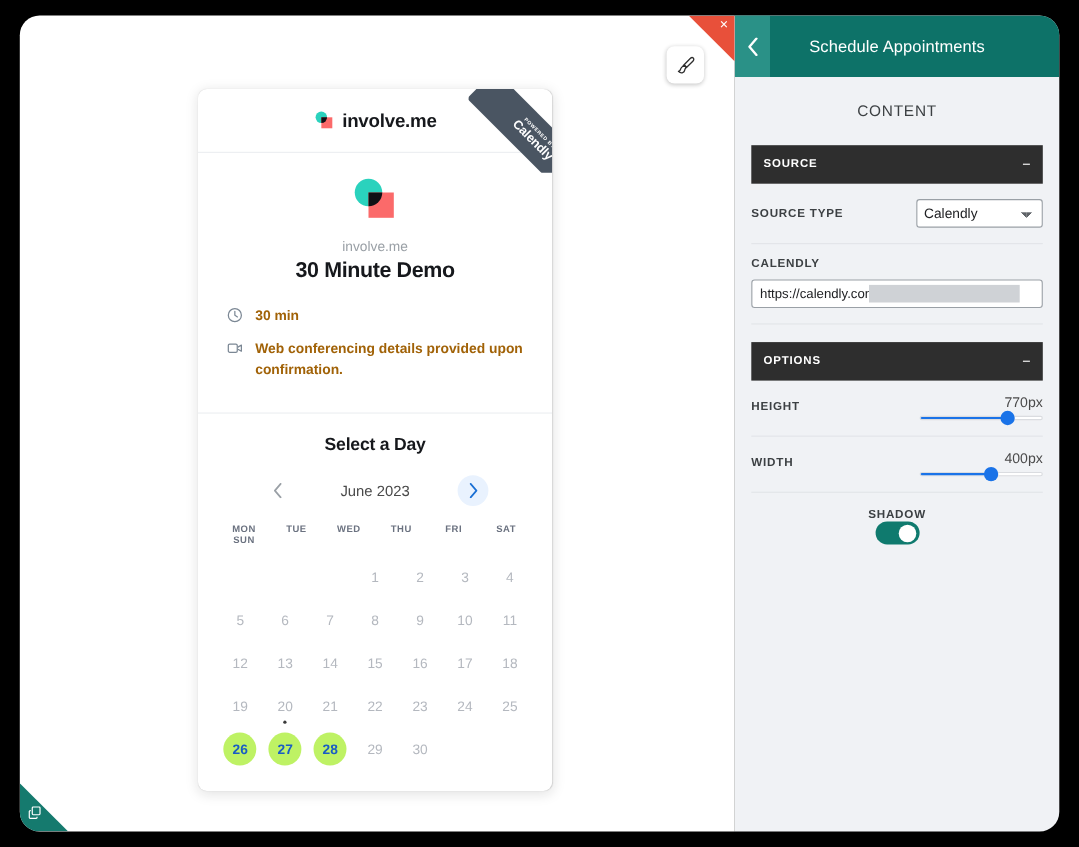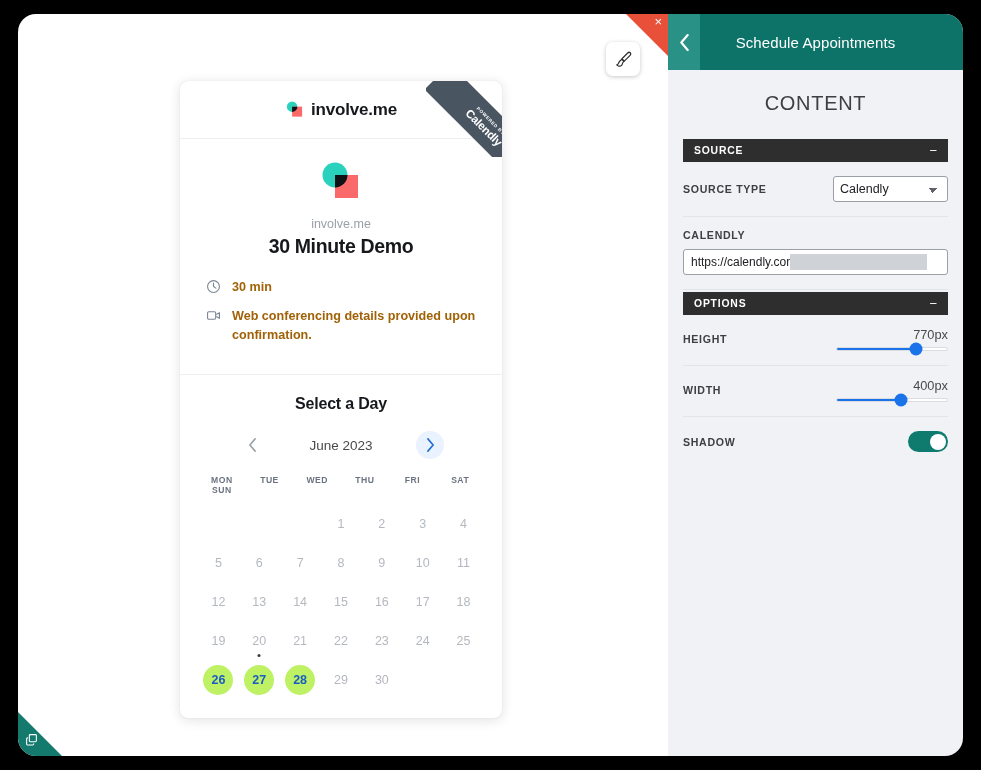--- a/index.html
+++ b/index.html
@@ -335,27 +335,27 @@
     text-align: center;
     color: #ffffff;
     font-size: 15px;
     letter-spacing: 0.1px;
     padding-right: 32px;
   }
 
   #panel-subtitle {
     text-align: center;
     padding: 22px 0 24px 0;
-    font-size: 20px;
+    font-size: 14px;
     color: #3c4043;
     letter-spacing: 0.7px;
   }
 
   .section-bar {
-    height: 23px;
+    height: 35px;
     background: #2e2e2e;
     margin: 0 15px;
     display: flex;
     align-items: center;
     justify-content: space-between;
     padding: 0 11px;
   }
   .section-bar .sb-label {
     color: #ffffff;
     font-size: 10.4px;
@@ -479,20 +479,21 @@
     background: #1a73e8;
     transform: translate(-50%, -50%);
   }
 
   
   .toggle-row {
     display: flex;
     align-items: center;
     justify-content: space-between;
     padding: 14px 0 14px 0;
+    flex-direction: column;
   }
   #shadow-toggle {
     width: 40px;
     height: 21px;
     border-radius: 11px;
     background: #0f7a6e;
     position: relative;
     cursor: pointer;
   }
   #shadow-toggle .tknob {
@@ -739,21 +740,21 @@
 
       <div class="field-stack">
         <span class="field-label">CALENDLY</span>
         <div id="calendly-url-wrap">
           <input id="calendly-url-input" type="text" value="https://calendly.com/i" style="">
           <div id="calendly-url-redaction"></div>
         </div>
       </div>
     </div>
 
-    <div class="section-bar" style="margin-top:2px;">
+    <div class="section-bar" style="margin-top:16px;">
       <span class="sb-label">OPTIONS</span>
       <span class="sb-collapse">−</span>
     </div>
 
     <div class="field-block">
 
       <div class="slider-row">
         <div class="slider-left">
           <span class="field-label">HEIGHT</span>
         </div>

